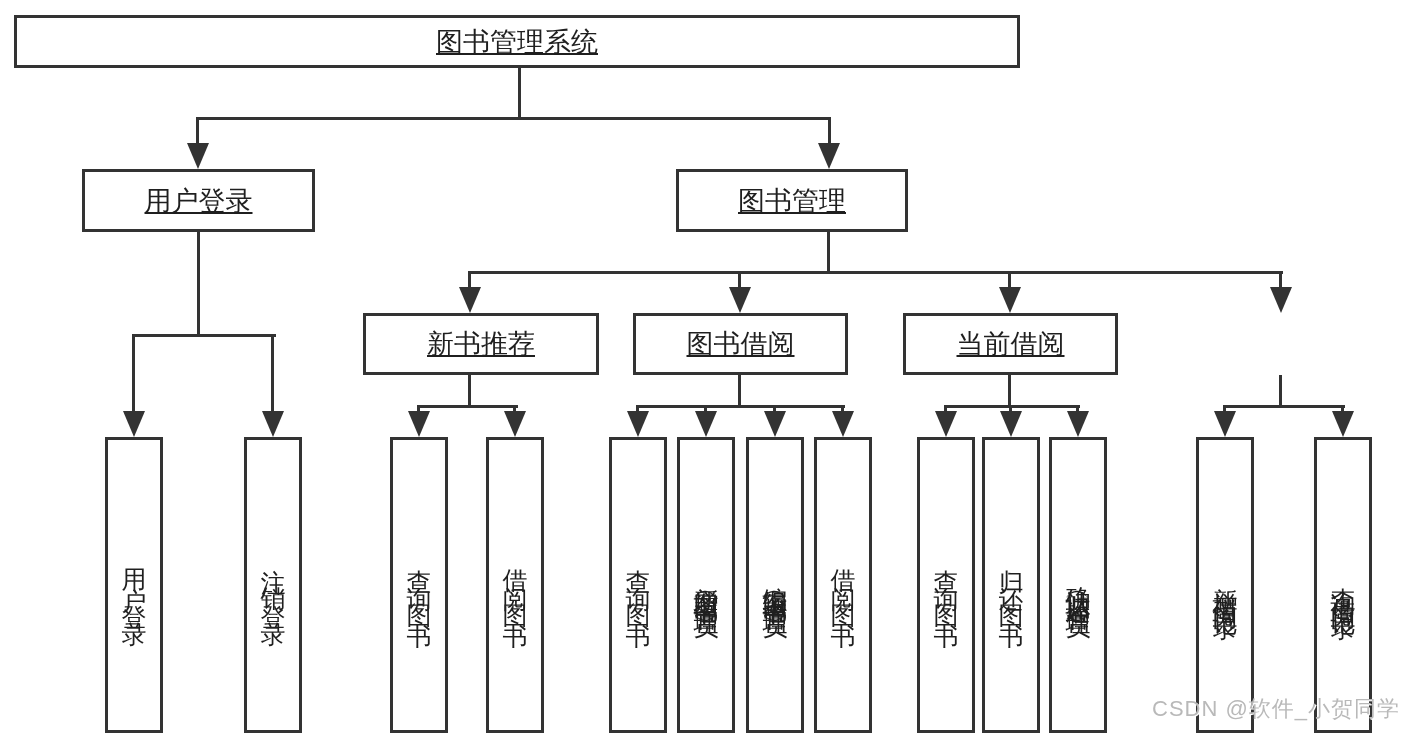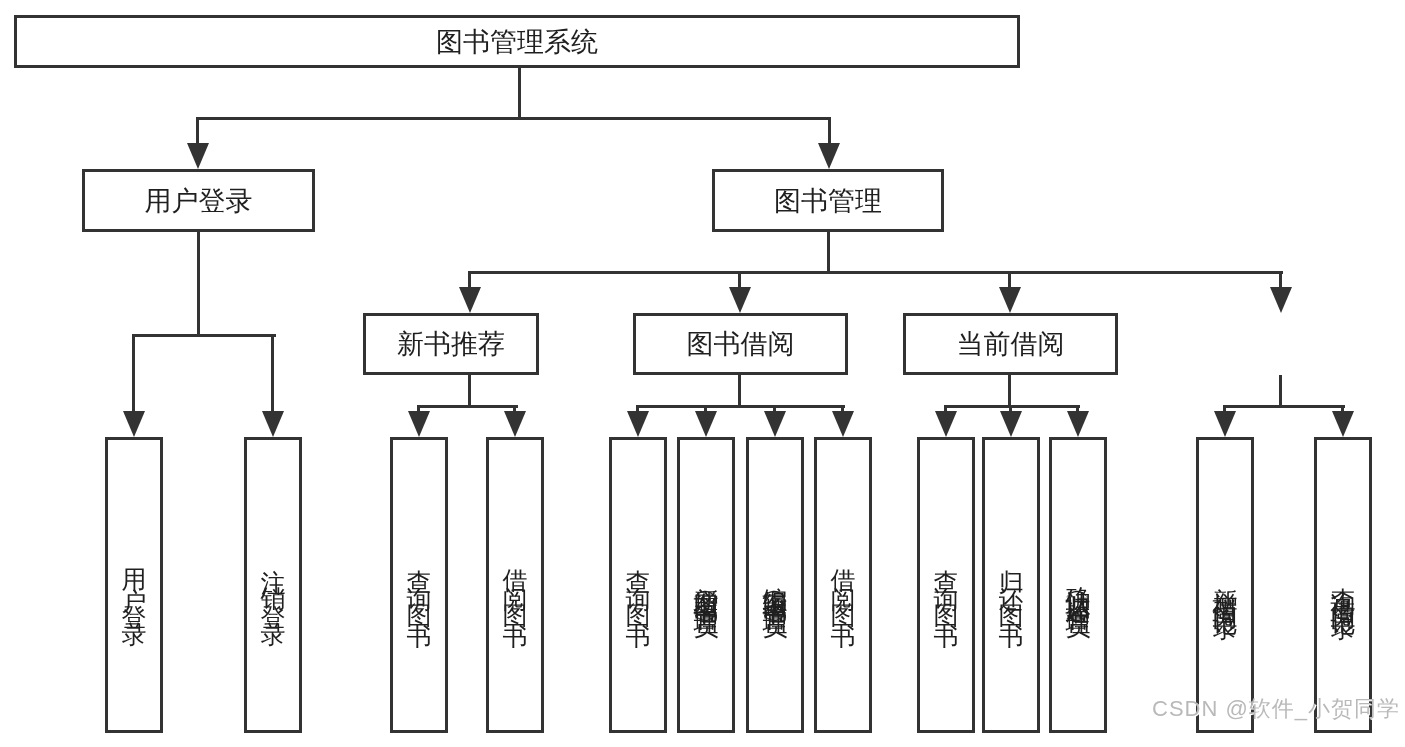--- a/index.html
+++ b/index.html
@@ -18,20 +18,21 @@
     border: 3px solid #333333;
     background: #ffffff;
     display: flex;
     align-items: center;
     justify-content: center;
   }
   .box.h span {
     font-size: 27px;
     color: #1f1f1f;
     white-space: nowrap;
+    text-decoration: underline;
   }
   .box.v span {
     writing-mode: vertical-rl;
     text-orientation: mixed;
     font-size: 25px;
     line-height: 1;
     color: #1f1f1f;
     white-space: nowrap;
   }
   .box.v.short span { letter-spacing: 18px; }
@@ -69,21 +70,21 @@
   <div class="vl" style="left:518px;top:68px;height:50px"></div>
   <div class="hl" style="left:197px;top:117px;width:634px"></div>
   <div class="vl" style="left:196px;top:117px;height:28px"></div>
   <div class="arw" style="left:187px;top:143px"></div>
   <div class="vl" style="left:828px;top:117px;height:28px"></div>
   <div class="arw" style="left:818px;top:143px"></div>
 
   <div class="box h" style="left:82px;top:169px;width:233px;height:63px">
     <span>用户登录</span>
   </div>
-  <div class="box h" style="left:712px;top:169px;width:232px;height:63px">
+  <div class="box h" style="left:676px;top:169px;width:232px;height:63px">
     <span>图书管理</span>
   </div>
 
   <div class="vl" style="left:197px;top:232px;height:105px"></div>
   <div class="hl" style="left:132px;top:334px;width:144px"></div>
   <div class="vl" style="left:132px;top:334px;height:81px"></div>
   <div class="arw" style="left:123px;top:411px"></div>
   <div class="vl" style="left:271px;top:334px;height:81px"></div>
   <div class="arw" style="left:262px;top:411px"></div>
 
@@ -91,21 +92,21 @@
   <div class="hl" style="left:469px;top:271px;width:814px"></div>
   <div class="vl" style="left:468px;top:271px;height:18px"></div>
   <div class="arw" style="left:459px;top:287px"></div>
   <div class="vl" style="left:738px;top:271px;height:18px"></div>
   <div class="arw" style="left:729px;top:287px"></div>
   <div class="vl" style="left:1008px;top:271px;height:18px"></div>
   <div class="arw" style="left:999px;top:287px"></div>
   <div class="vl" style="left:1279px;top:271px;height:18px"></div>
   <div class="arw" style="left:1270px;top:287px"></div>
 
-  <div class="box h" style="left:363px;top:313px;width:176px;height:62px">
+  <div class="box h" style="left:363px;top:313px;width:236px;height:62px">
     <span>新书推荐</span>
   </div>
   <div class="box h" style="left:903px;top:313px;width:215px;height:62px">
     <span>当前借阅</span>
   </div>
   <div class="box h" style="left:633px;top:313px;width:215px;height:62px">
     <span>图书借阅</span>
   </div>
 
   <div class="vl" style="left:468px;top:375px;height:33px"></div>

